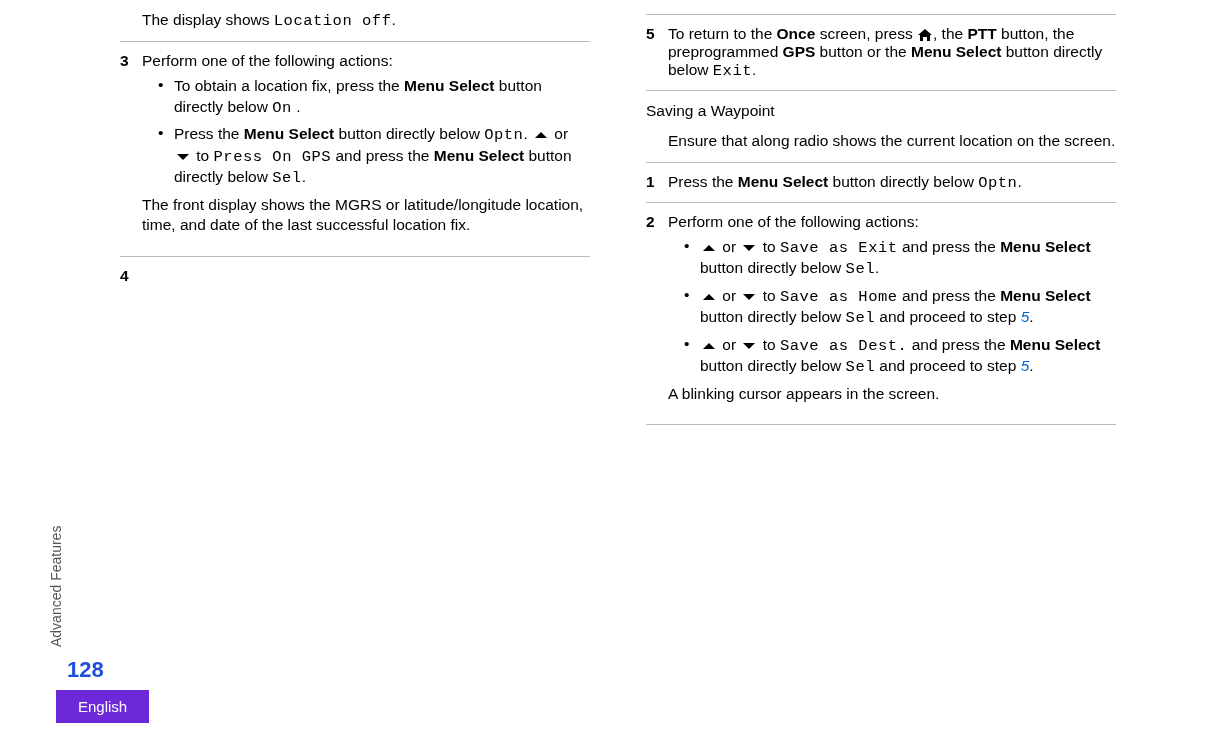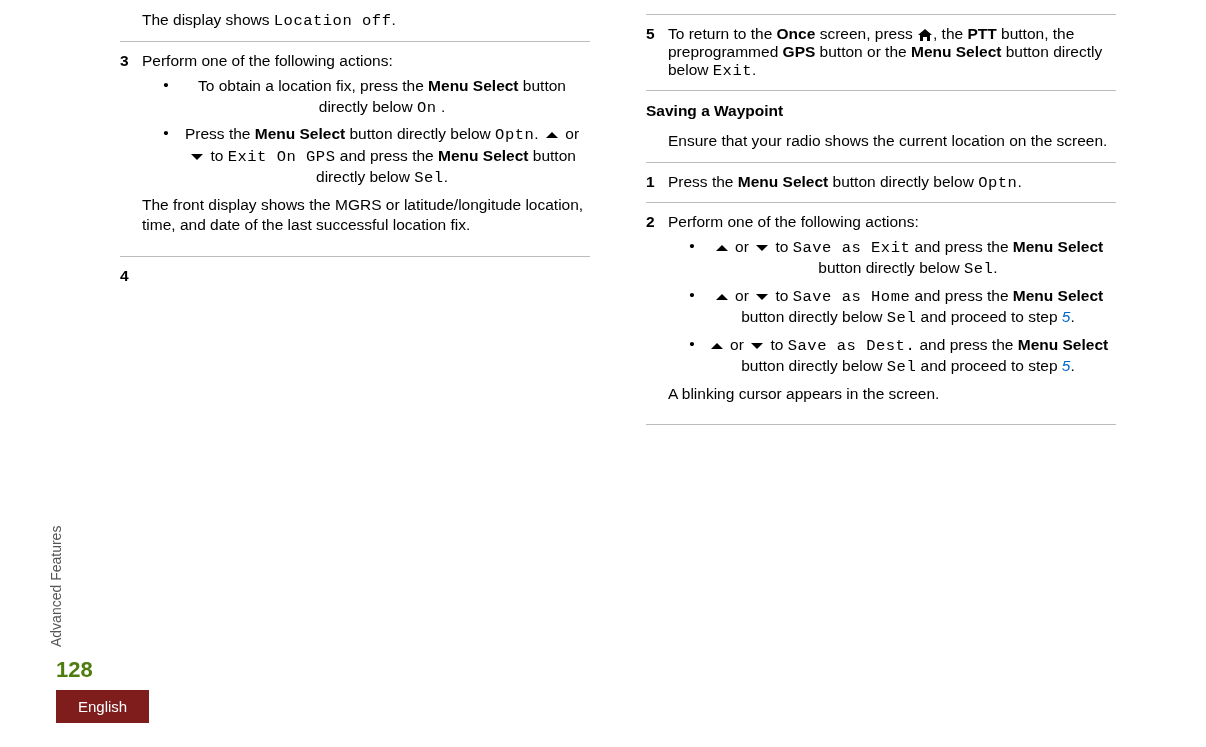--- a/index.html
+++ b/index.html
@@ -41,68 +41,67 @@
   }
   .hr {
     border: 0;
     border-top: 1px solid #bbb;
     margin: 10px 0 10px 0;
   }
   ul.bul {
     list-style: none;
     padding: 0;
     margin: 6px 0 4px 16px;
-    text-align: center;
   }
   ul.bul > li {
     display: flex;
     margin-bottom: 6px;
   }
   ul.bul > li::before {
     content: "•";
     flex: 0 0 16px;
   }
   .b { font-weight: bold; }
   .code {
     font-family: "Courier New", monospace;
     letter-spacing: 0.5px;
   }
   .xref { color: #0066cc; font-style: italic; }
-  .heading { font-weight: bold; margin: 6px 0 10px 0; }
+  .heading { font-weight: normal; margin: 6px 0 10px 0; }
   .arrow-up, .arrow-down, .home-icon {
     display: inline-block;
     vertical-align: middle;
   }
   .arrow-up svg, .arrow-down svg, .home-icon svg {
     display: block;
   }
   
   .side-tab {
     position: absolute;
     left: 64px;
     bottom: 100px;
     transform: rotate(-90deg);
     transform-origin: left bottom;
     font-size: 14px;
     color: #555;
     white-space: nowrap;
   }
   .page-num {
     position: absolute;
-    left: 56px;
+    left: 67px;
     bottom: 64px;
     font-size: 22px;
     font-weight: bold;
-    color: #4d7c0f;
+    color: #1d4ed8;
   }
   .lang-tab {
     position: absolute;
     left: 56px;
     bottom: 24px;
-    background: #7f1d1d;
+    background: #6d28d9;
     color: #fff;
     padding: 8px 22px 8px 22px;
     font-size: 15px;
   }
   p { margin: 6px 0 10px 0; line-height: 1.32; }
   li > div { line-height: 1.32; }
 </style>
 </head>
 <body>
 
@@ -125,21 +124,21 @@
               <div>
             <span>To obtain a location fix, press the </span><span class="b">Menu Select</span><span> button directly below </span><span class="code">On</span><span> .</span>
           </div>
             </li>
           <li>
               <div>
             <span>Press the </span><span class="b">Menu Select</span><span> button directly below </span><span class="code">Optn</span><span>. </span><span class="arrow-up"><svg width="18" height="10">
                     <polygon points="3,8 9,2 15,8" fill="#000"></polygon>
                   </svg></span><span> or </span><span class="arrow-down"><svg width="18" height="10">
                     <polygon points="3,2 9,8 15,2" fill="#000"></polygon>
-                  </svg></span><span> to </span><span class="code">Exit On GPS</span><span> and press the </span><span class="b">Menu Select</span><span> button directly below </span><span class="code">Sel</span><span>.</span>
+                  </svg></span><span> to </span><span class="code">Press On GPS</span><span> and press the </span><span class="b">Menu Select</span><span> button directly below </span><span class="code">Sel</span><span>.</span>
           </div>
             </li>
         </ul>
         <p>The front display shows the MGRS or latitude/longitude location, time, and date of the last successful location fix.</p>
       </div>
     </div>
 
     <hr class="hr">
 
     <div class="step">
@@ -161,21 +160,21 @@
         <span>To return to the </span><span class="b">Once</span><span> screen, press </span><span class="home-icon"><svg width="16" height="14">
               <polygon points="8,1 15,7 13,7 13,13 10,13 10,9 6,9 6,13 3,13 3,7 1,7" fill="#000"></polygon>
             </svg></span><span>, the </span><span class="b">PTT</span><span> button, the preprogrammed </span><span class="b">GPS</span><span> button or the </span><span class="b">Menu Select</span><span> button directly below </span><span class="code">Exit</span><span>.</span>
       </div>
     </div>
 
     <hr class="hr">
 
     <p class="heading">Saving a Waypoint</p>
 
-    <p class="indent">Ensure that your radio shows the current location on the screen.</p>
+    <p class="indent">Ensure that along radio shows the current location on the screen.</p>
 
     <hr class="hr">
 
     <div class="step">
       <div class="step-num">1</div>
       <div class="step-body">
         <span>Press the </span><span class="b">Menu Select</span><span> button directly below </span><span class="code">Optn</span><span>.</span>
       </div>
     </div>
 

